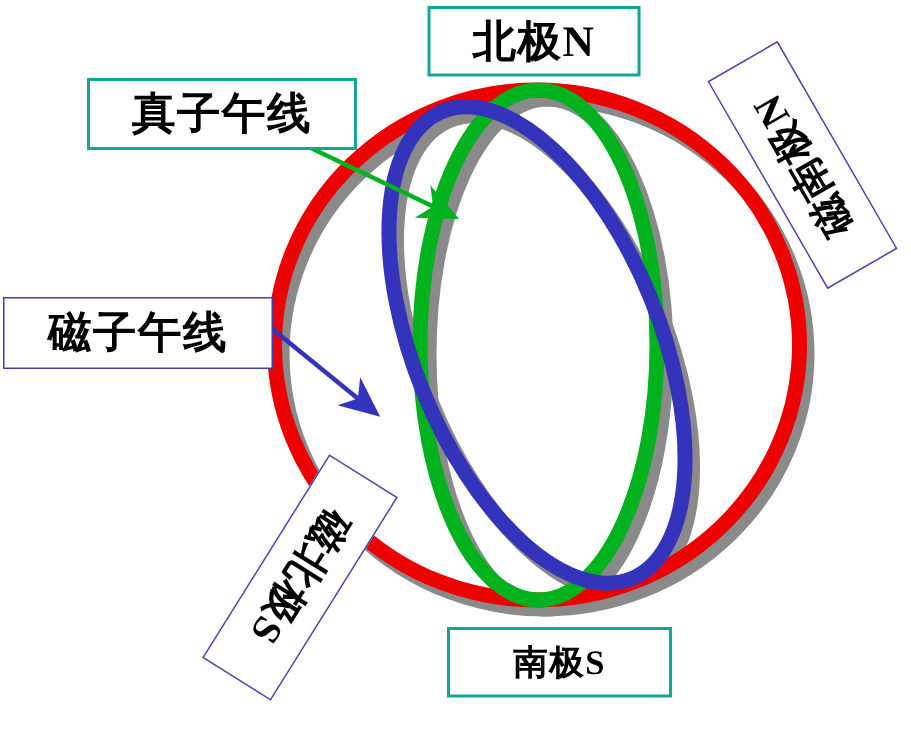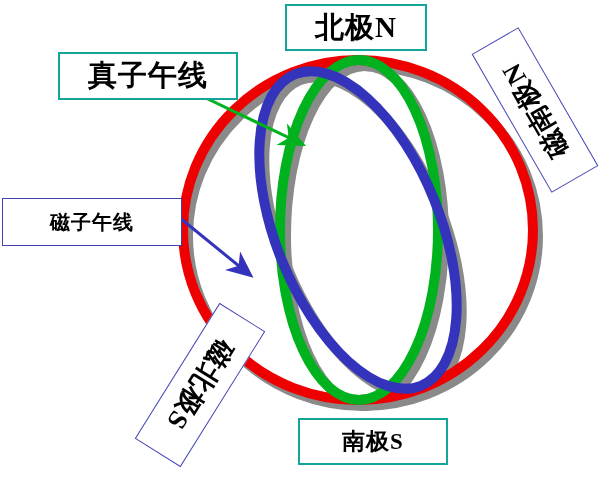--- a/index.html
+++ b/index.html
@@ -74,21 +74,21 @@
     font-size: 29px;
   }
   #label-true-meridian {
     left: 58px;   top: 52px;
     width: 180px; height: 48px;
     font-size: 29px;
   }
   #label-magnetic-meridian {
     left: 2px;    top: 198px;
     width: 180px; height: 48px;
-    font-size: 20px;
+    font-size: 29px;
   }
   #label-south-pole {
     left: 298px;  top: 418px;
     width: 150px; height: 47px;
     font-size: 23px;
   }
   #label-magnetic-south {
     left: 455px;  top: 38px;
     width: 160px; height: 54px;
     transform-origin: 50% 50%;

